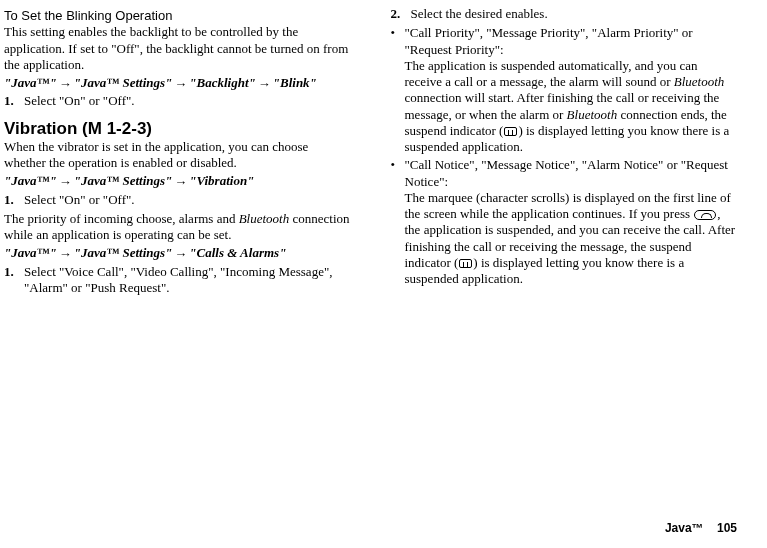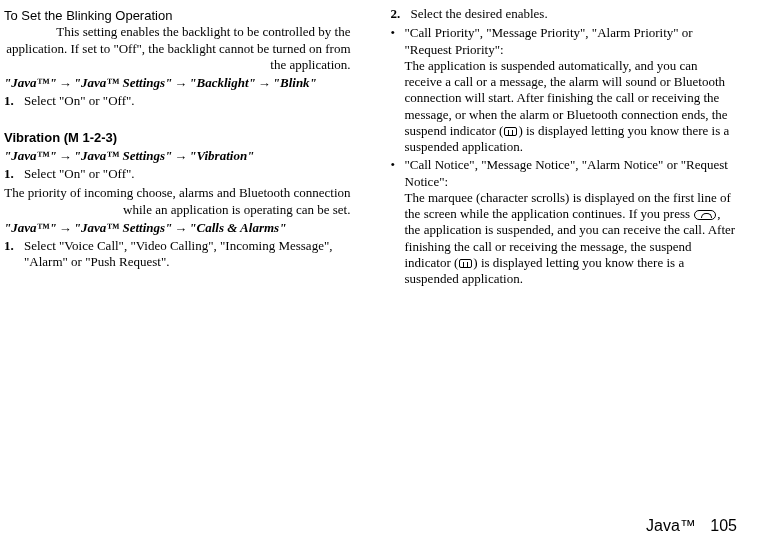--- a/index.html
+++ b/index.html
@@ -19,21 +19,21 @@
   }
   .col {
     flex: 1;
   }
   .section-title {
     font-family: Arial, Helvetica, sans-serif;
     font-size: 13px;
     margin-top: 2px;
     margin-bottom: 0;
   }
-  .para { margin-bottom: 2px; text-align: right; }
+  .para { margin-bottom: 2px; }
   .path {
     font-style: italic;
     font-weight: bold;
     margin-top: 2px;
     margin-bottom: 2px;
   }
   .arrow {
     font-style: normal;
     font-weight: normal;
     padding: 0 2px;
@@ -47,39 +47,39 @@
     display: flex;
     margin-bottom: 3px;
   }
   ol.steps .num {
     font-weight: bold;
     min-width: 20px;
   }
   .sub-heading {
     font-family: Arial, Helvetica, sans-serif;
     font-weight: bold;
-    font-size: 13px;
-    margin-top: 20px;
+    font-size: 17px;
+    margin-top: 8px;
   }
   .menucode {
     font-family: Arial, Helvetica, sans-serif;
     font-weight: bold;
   }
   ul.bullets {
     list-style: none;
     padding-left: 0;
   }
   ul.bullets li {
     display: flex;
     margin-bottom: 2px;
   }
   ul.bullets .dot {
     min-width: 14px;
   }
-  .italic { }
+  .italic { font-style: italic; }
   .suspend-icon {
     display: inline-block;
     width: 13px;
     height: 9px;
     border: 1px solid #000;
     border-radius: 2px;
     position: relative;
     vertical-align: middle;
     margin: 0 1px;
   }
@@ -113,22 +113,22 @@
     height: 4px;
     border: 1px solid #000;
     border-bottom: none;
     border-radius: 5px 5px 0 0;
   }
   .footer {
     position: absolute;
     bottom: 12px;
     right: 30px;
     font-family: Arial, Helvetica, sans-serif;
-    font-weight: normal;
-    font-size: 16px;
+    font-weight: bold;
+    font-size: 12px;
   }
   .pnum { margin-left: 10px; }
 </style>
 </head>
 <body>
 
 <div class="columns">
   <div class="col">
 
     <div class="section-title">To Set the Blinking Operation</div>
@@ -139,20 +139,21 @@
     <ol class="steps">
       <li>
         <span class="num">1.</span>
         <span>Select "On" or "Off".</span>
       </li>
     </ol>
 
     <div class="sub-heading">
       <span>Vibration</span><span class="menucode"> (M 1-2-3)</span>
     </div>
+    <div class="para">When the vibrator is set in the application, you can choose whether the operation is enabled or disabled.</div>
     <div class="path">
       <span>"Java™"</span><span class="arrow">→</span><span>"Java™ Settings"</span><span class="arrow">→</span><span>"Vibration"</span>
     </div>
     <ol class="steps">
       <li>
         <span class="num">1.</span>
         <span>Select "On" or "Off".</span>
       </li>
     </ol>
 

